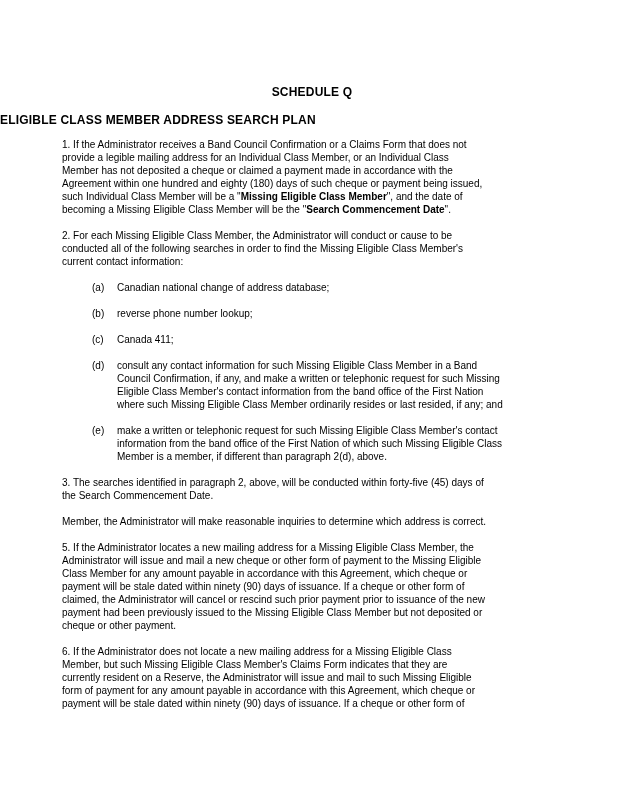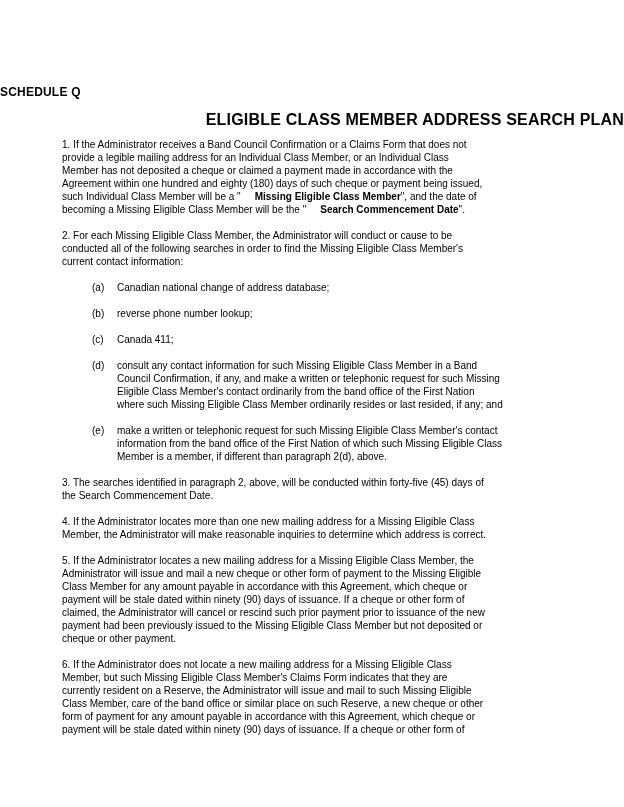--- a/index.html
+++ b/index.html
@@ -18,28 +18,29 @@
     width: 624px;
     height: 807px;
     box-sizing: border-box;
     padding-top: 85px;
     background: #ffffff;
   }
   .doc-heading {
     font-size: 12px;
     line-height: 14px;
     font-weight: bold;
+    text-align: center;
     margin: 0 0 14px 0;
     letter-spacing: 0.2px;
   }
   .doc-subheading {
-    font-size: 16px;
+    font-size: 12px;
     line-height: 14px;
     font-weight: bold;
-    text-align: right;
+    text-align: left;
     margin: 0 0 11px 0;
     letter-spacing: 0.2px;
   }
   .doc-body {
     margin-left: 62px;
     margin-right: 30px;
     font-size: 10px;
     line-height: 13px;
   }
   .block {
@@ -55,21 +56,20 @@
     width: 25px;
   }
   .list-content {
     flex: 1 1 auto;
   }
   .line {
     white-space: nowrap;
   }
   .line b {
     font-weight: bold;
-    margin-left: 14px;
   }
 </style>
 </head>
 <body>
 
 <div class="page">
   <div class="doc-heading">SCHEDULE Q</div>
   <div class="doc-subheading">ELIGIBLE CLASS MEMBER ADDRESS SEARCH PLAN</div>
   <div class="doc-body" id="doc-body">
       <div class="block">
@@ -101,51 +101,49 @@
         <div class="list-marker">(c)</div>
         <div class="list-content">
           <div class="line">Canada 411;</div>
         </div>
       </div>
       <div class="list-item">
         <div class="list-marker">(d)</div>
         <div class="list-content">
           <div class="line">consult any contact information for such Missing Eligible Class Member in a Band</div>
           <div class="line">Council Confirmation, if any, and make a written or telephonic request for such Missing</div>
-          <div class="line">Eligible Class Member's contact ordinarily from the band office of the First Nation</div>
+          <div class="line">Eligible Class Member's contact information from the band office of the First Nation</div>
           <div class="line">where such Missing Eligible Class Member ordinarily resides or last resided, if any; and</div>
         </div>
       </div>
       <div class="list-item">
         <div class="list-marker">(e)</div>
         <div class="list-content">
           <div class="line">make a written or telephonic request for such Missing Eligible Class Member's contact</div>
           <div class="line">information from the band office of the First Nation of which such Missing Eligible Class</div>
           <div class="line">Member is a member, if different than paragraph 2(d), above.</div>
         </div>
       </div>
       <div class="block">
         <div class="line">3. The searches identified in paragraph 2, above, will be conducted within forty-five (45) days of</div>
         <div class="line">the Search Commencement Date.</div>
       </div>
       <div class="block">
-        <div class="line">4. If the Administrator locates more than one new mailing address for a Missing Eligible Class</div>
         <div class="line">Member, the Administrator will make reasonable inquiries to determine which address is correct.</div>
       </div>
       <div class="block">
         <div class="line">5. If the Administrator locates a new mailing address for a Missing Eligible Class Member, the</div>
         <div class="line">Administrator will issue and mail a new cheque or other form of payment to the Missing Eligible</div>
         <div class="line">Class Member for any amount payable in accordance with this Agreement, which cheque or</div>
         <div class="line">payment will be stale dated within ninety (90) days of issuance. If a cheque or other form of</div>
         <div class="line">claimed, the Administrator will cancel or rescind such prior payment prior to issuance of the new</div>
         <div class="line">payment had been previously issued to the Missing Eligible Class Member but not deposited or</div>
         <div class="line">cheque or other payment.</div>
       </div>
       <div class="block">
         <div class="line">6. If the Administrator does not locate a new mailing address for a Missing Eligible Class</div>
         <div class="line">Member, but such Missing Eligible Class Member's Claims Form indicates that they are</div>
         <div class="line">currently resident on a Reserve, the Administrator will issue and mail to such Missing Eligible</div>
-        <div class="line">Class Member, care of the band office or similar place on such Reserve, a new cheque or other</div>
         <div class="line">form of payment for any amount payable in accordance with this Agreement, which cheque or</div>
         <div class="line">payment will be stale dated within ninety (90) days of issuance. If a cheque or other form of</div>
       </div>
     </div>
 </div>
 
 </body></html>

